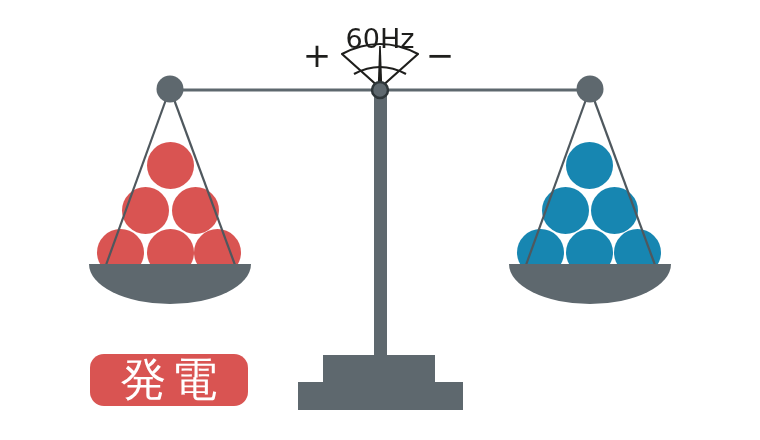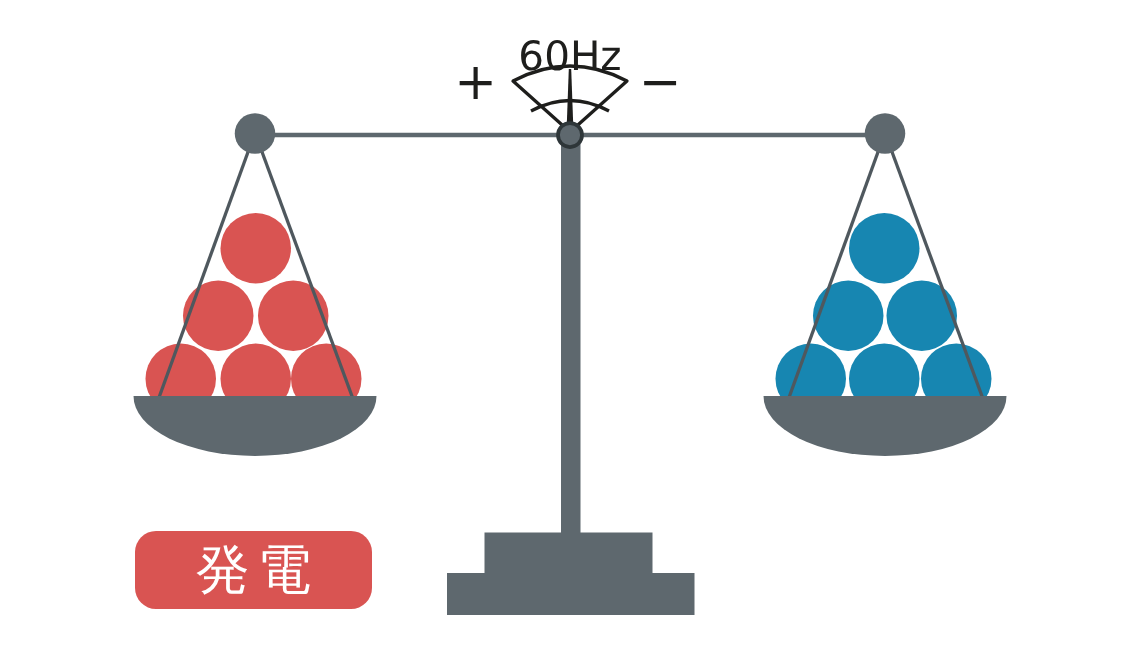--- a/index.html
+++ b/index.html
@@ -46,21 +46,21 @@
   .txt { position: absolute; z-index: 3; color: var(--ink, #1e1e1c); transform: translate(-50%, -50%); white-space: nowrap; }
   .hz    { left: 380px; top: 38px; font-size: 27px; font-weight: 500; }
   .plus  { left: 317px; top: 55px; font-size: 34px; font-weight: 400; }
   .minus { left: 440px; top: 55px; font-size: 34px; font-weight: 400; }
 
   .tag {
     position: absolute; z-index: 3;
     width: 158px; height: 52px;
     border-radius: 14px;
     color: var(--label_text, #ffffff);
-    font-size: 36px; font-weight: 500; letter-spacing: 5px;
+    font-size: 46px; font-weight: 500; letter-spacing: 5px;
     display: flex; align-items: center; justify-content: center;
     padding-left: 5px; box-sizing: border-box;
   }
   .tag-gen { left:  90px; top: 354px; background: var(--generation_red, #d95452); }
   .tag-dem { left: 512px; top: 354px; background: var(--demand_blue, #1786b1); }
 </style>
 </head>
 <body>
 
 <div class="stage">

